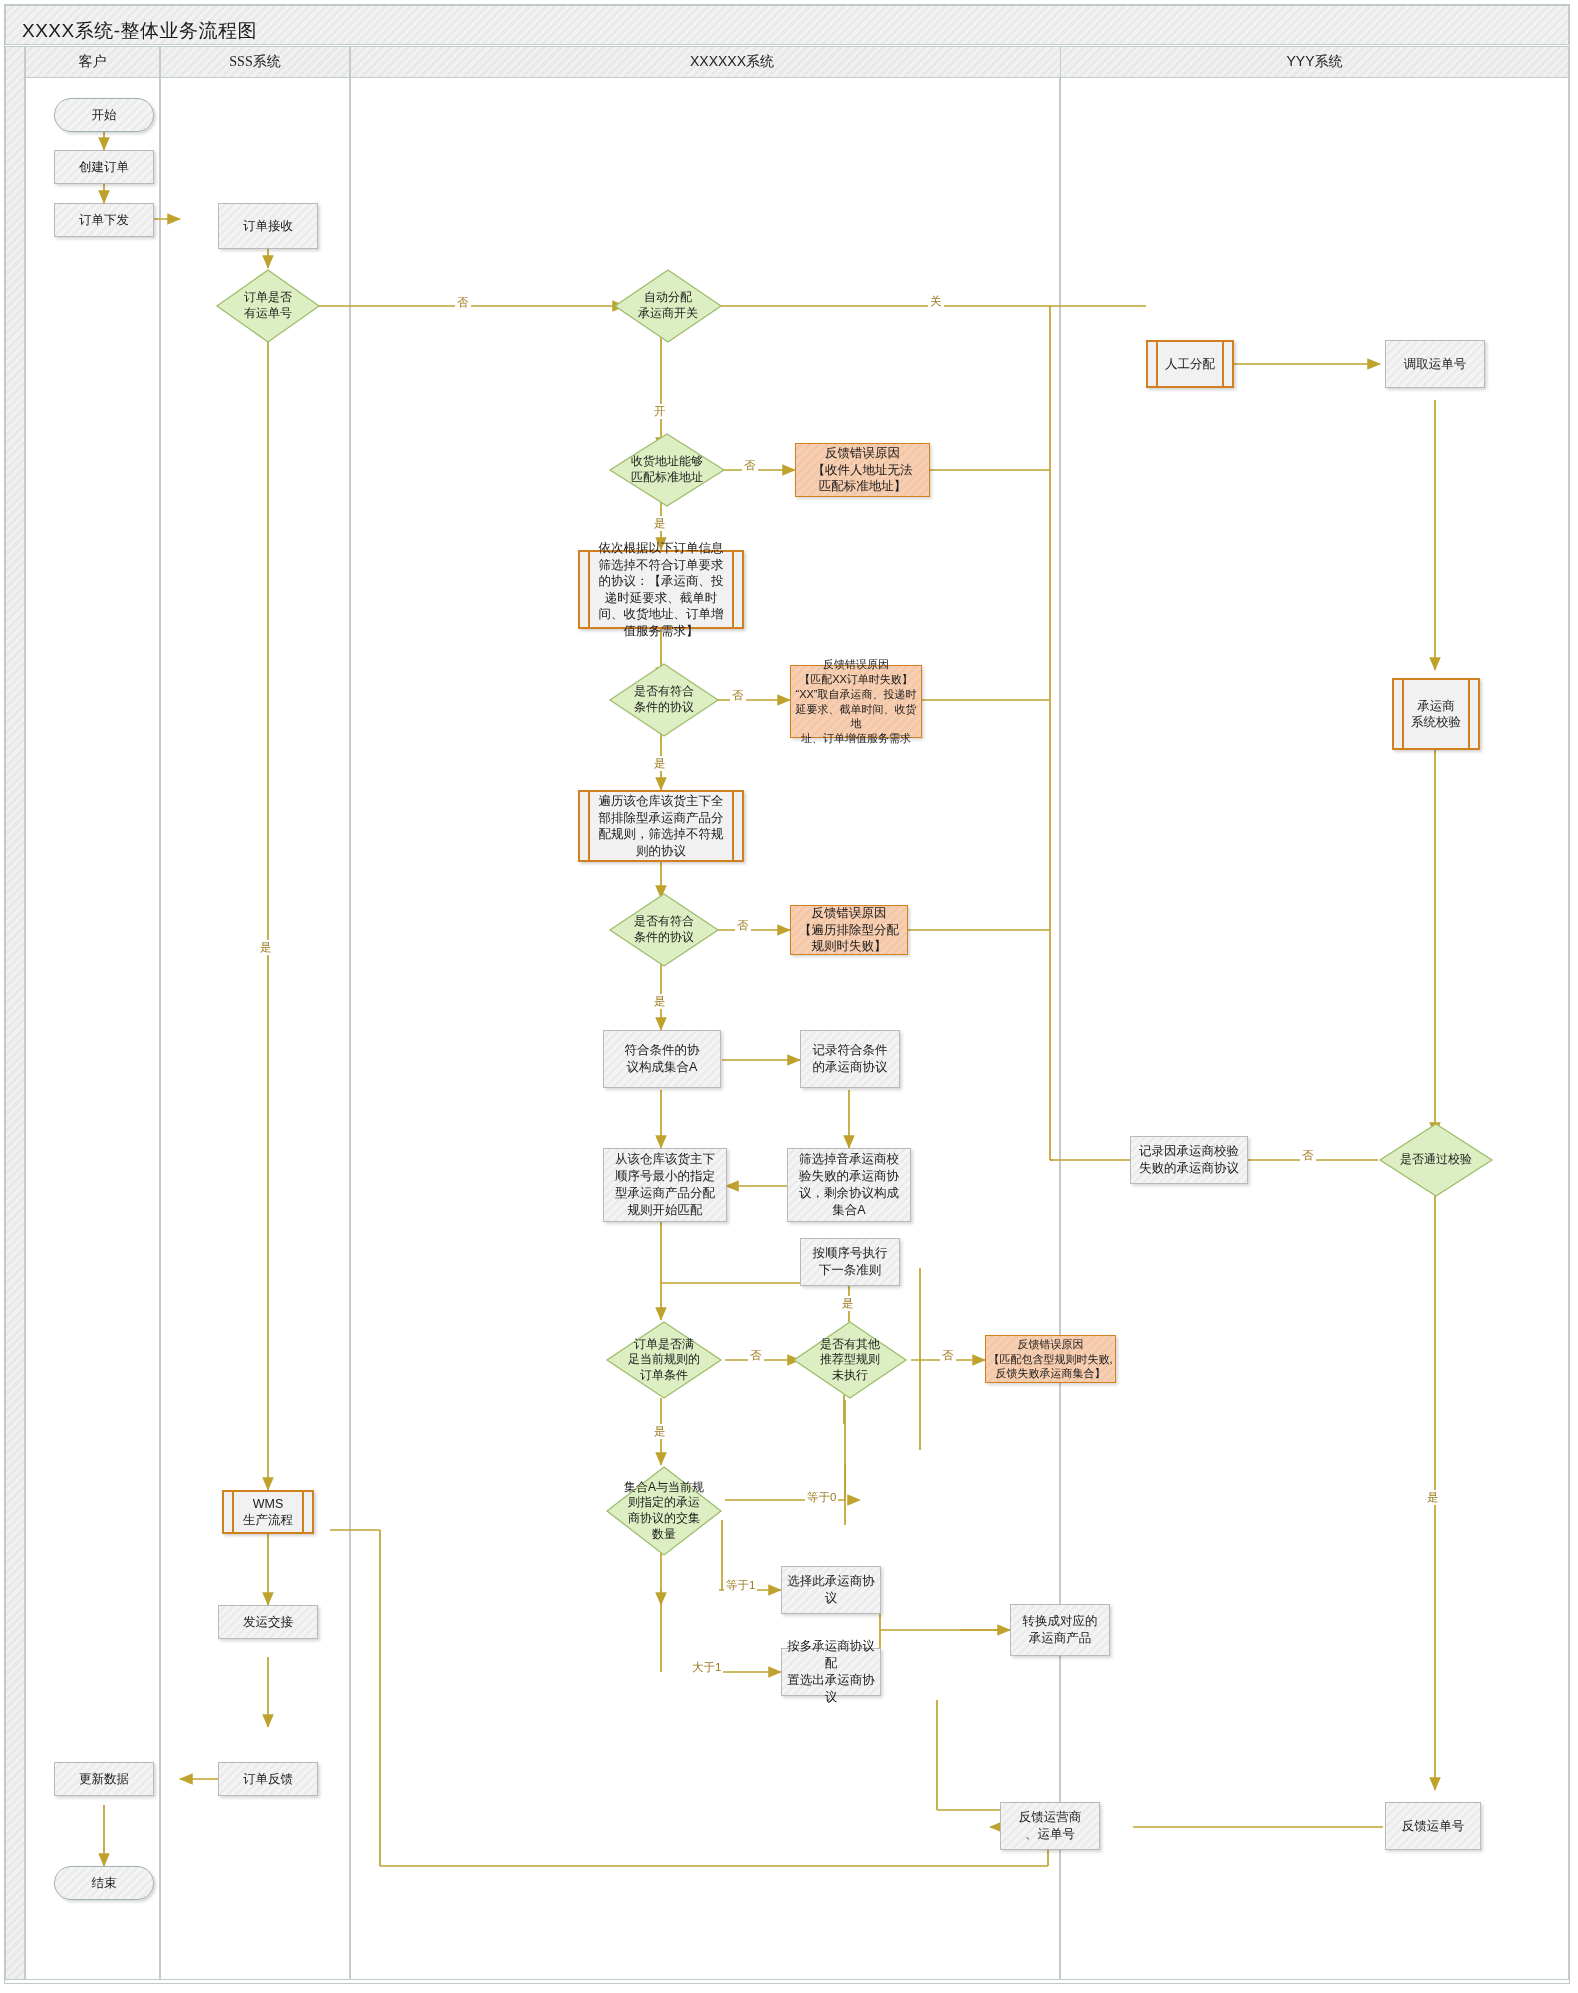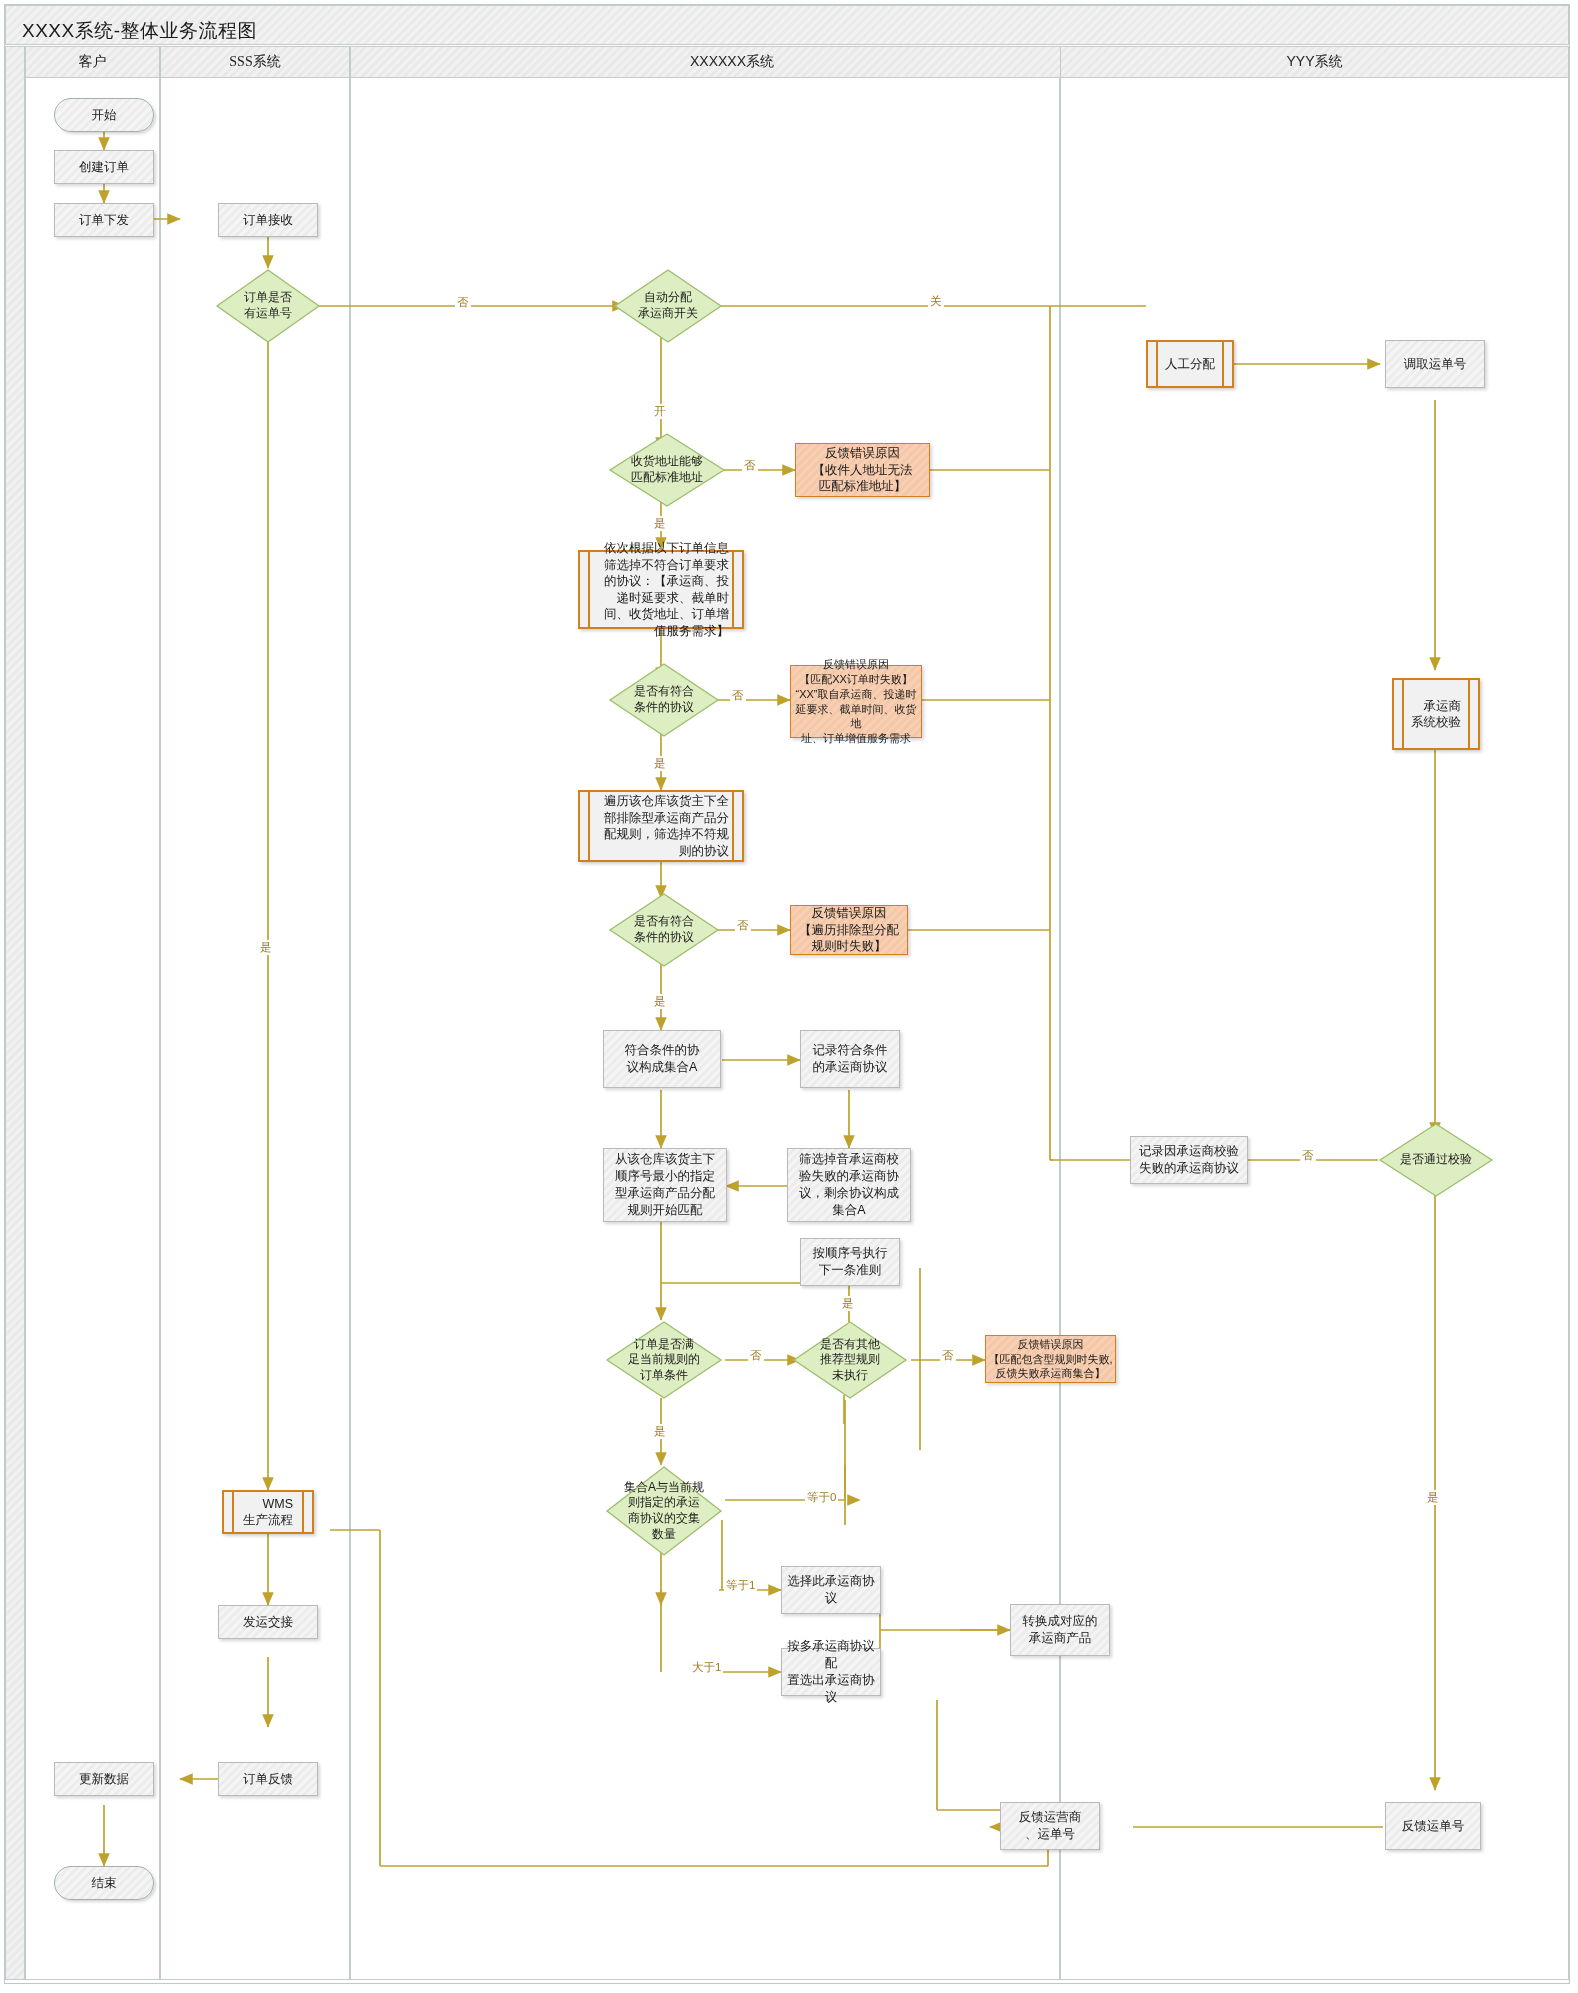--- a/index.html
+++ b/index.html
@@ -30,21 +30,21 @@
   
   .node{position:absolute;box-sizing:border-box;display:flex;align-items:center;justify-content:center;
         text-align:center;font-size:12.5px;line-height:1.35;color:#1a1a1a;}
   .proc{background:repeating-linear-gradient(135deg,#f4f4f4,#f4f4f4 3px,#ececec 3px,#ececec 6px);
         border:1px solid #b9b9b9;box-shadow:2px 2px 3px rgba(0,0,0,.16);}
   .term{background:repeating-linear-gradient(135deg,#f4f4f4,#f4f4f4 3px,#ececec 3px,#ececec 6px);
         border:1px solid #9fb0b0;border-radius:22px;box-shadow:2px 2px 3px rgba(0,0,0,.16);}
   .sub{background:#f1f1f1;border:2px solid #d2801e;box-shadow:2px 2px 3px rgba(0,0,0,.18);
        position:absolute;box-sizing:border-box;}
   .sub .inner{position:absolute;left:8px;top:0;right:8px;bottom:0;border-left:2px solid #d2801e;border-right:2px solid #d2801e;
-       display:flex;align-items:center;justify-content:center;text-align:right;font-size:12.5px;line-height:1.32;color:#1a1a1a;padding:0 3px;box-sizing:border-box;}
+       display:flex;align-items:center;justify-content:center;text-align:center;font-size:12.5px;line-height:1.32;color:#1a1a1a;padding:0 3px;box-sizing:border-box;}
   .err{background:repeating-linear-gradient(135deg,#f7d0b4,#f7d0b4 3px,#f3c7a8 3px,#f3c7a8 6px);
        border:1px solid #d2801e;box-shadow:2px 2px 3px rgba(0,0,0,.16);}
   .dec{position:absolute;}
   .dec .dtxt{position:absolute;left:0;top:0;width:100%;height:100%;display:flex;align-items:center;justify-content:center;
        text-align:center;font-size:12px;line-height:1.3;color:#1a1a1a;padding:0 6px;box-sizing:border-box;}
   .dec svg{position:absolute;left:0;top:0;}
 
   .elabel{position:absolute;font-size:11.5px;color:#9c7a1d;background:#fff;padding:0 2px;white-space:nowrap;}
 </style>
 </head>
@@ -165,21 +165,21 @@
       <path d="M845,1500 L845,1400"></path>
     </g>
   </svg>
 
   <div class="node term" style="left:54px;top:98px;width:100px;height:34px;">开始</div>
   <div class="node proc" style="left:54px;top:150px;width:100px;height:34px;">创建订单</div>
   <div class="node proc" style="left:54px;top:203px;width:100px;height:34px;">订单下发</div>
   <div class="node proc" style="left:54px;top:1762px;width:100px;height:34px;">更新数据</div>
   <div class="node term" style="left:54px;top:1866px;width:100px;height:34px;">结束</div>
 
-  <div class="node proc" style="left:218px;top:203px;width:100px;height:34px;">订单接收</div>
+  <div class="node proc" style="left:218px;top:203px;width:100px;height:46px;">订单接收</div>
 
   <div class="dec" style="left:215px;top:268px;width:106px;height:76px;">
     <svg width="106" height="76">
         <polygon points="53,2 104,38 53,74 2,38" fill="#ddeec3" stroke="#9dbd6b" stroke-width="1.3"></polygon>
       </svg>
     <div class="dtxt">订单是否<br>有运单号</div>
   </div>
 
   <div class="sub" style="left:222px;top:1490px;width:92px;height:44px;padding-left:16px;">
     <div class="inner">WMS<br>生产流程</div>

